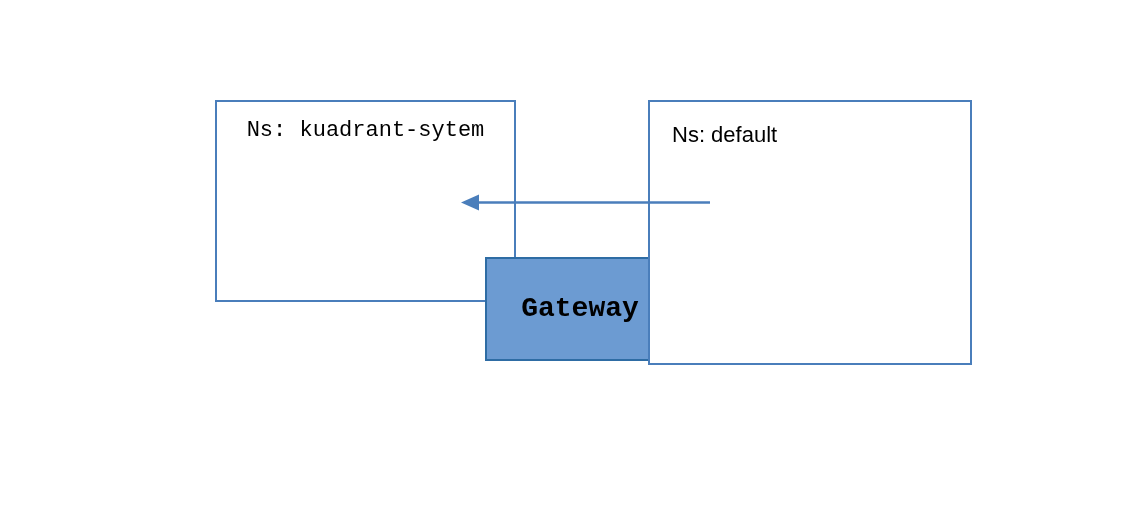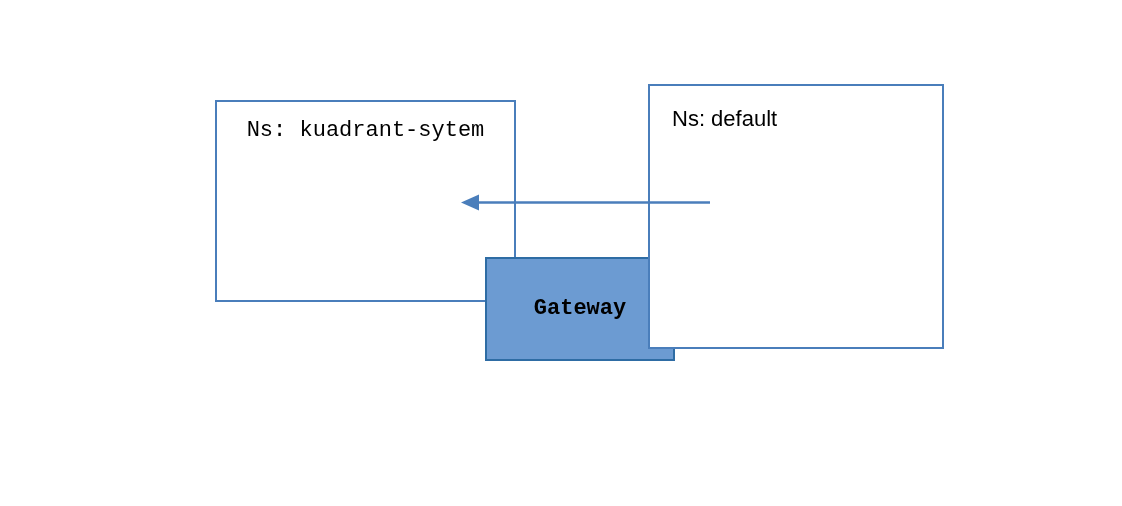--- a/index.html
+++ b/index.html
@@ -28,22 +28,22 @@
   }
   #ns-kuadrant {
     left: 215px;
     top: 100px;
     width: 301px;
     height: 202px;
     font-family: Liberation Mono, monospace;
   }
   #ns-default {
     left: 648px;
-    top: 84px;
-    width: 296px;
+    top: 100px;
+    width: 324px;
     height: 265px;
     padding-left: 12px;
   }
 
   .ns-label {
     position: absolute;
     font-size: 22px;
     line-height: 26px;
     color: #000000;
     white-space: nowrap;
@@ -72,21 +72,21 @@
     text-align: center;
   }
   #gateway-node {
     left: 268px;
     top: 155px;
     width: 190px;
     height: 104px;
     background: #6c9bd2;
   }
   .node-title {
-    font-size: 22px;
+    font-size: 28px;
     font-weight: bold;
     color: #000000;
     line-height: 26px;
   }
 
   
   #parentref-edge {
     position: absolute;
     left: 455px;
     top: 192px;

